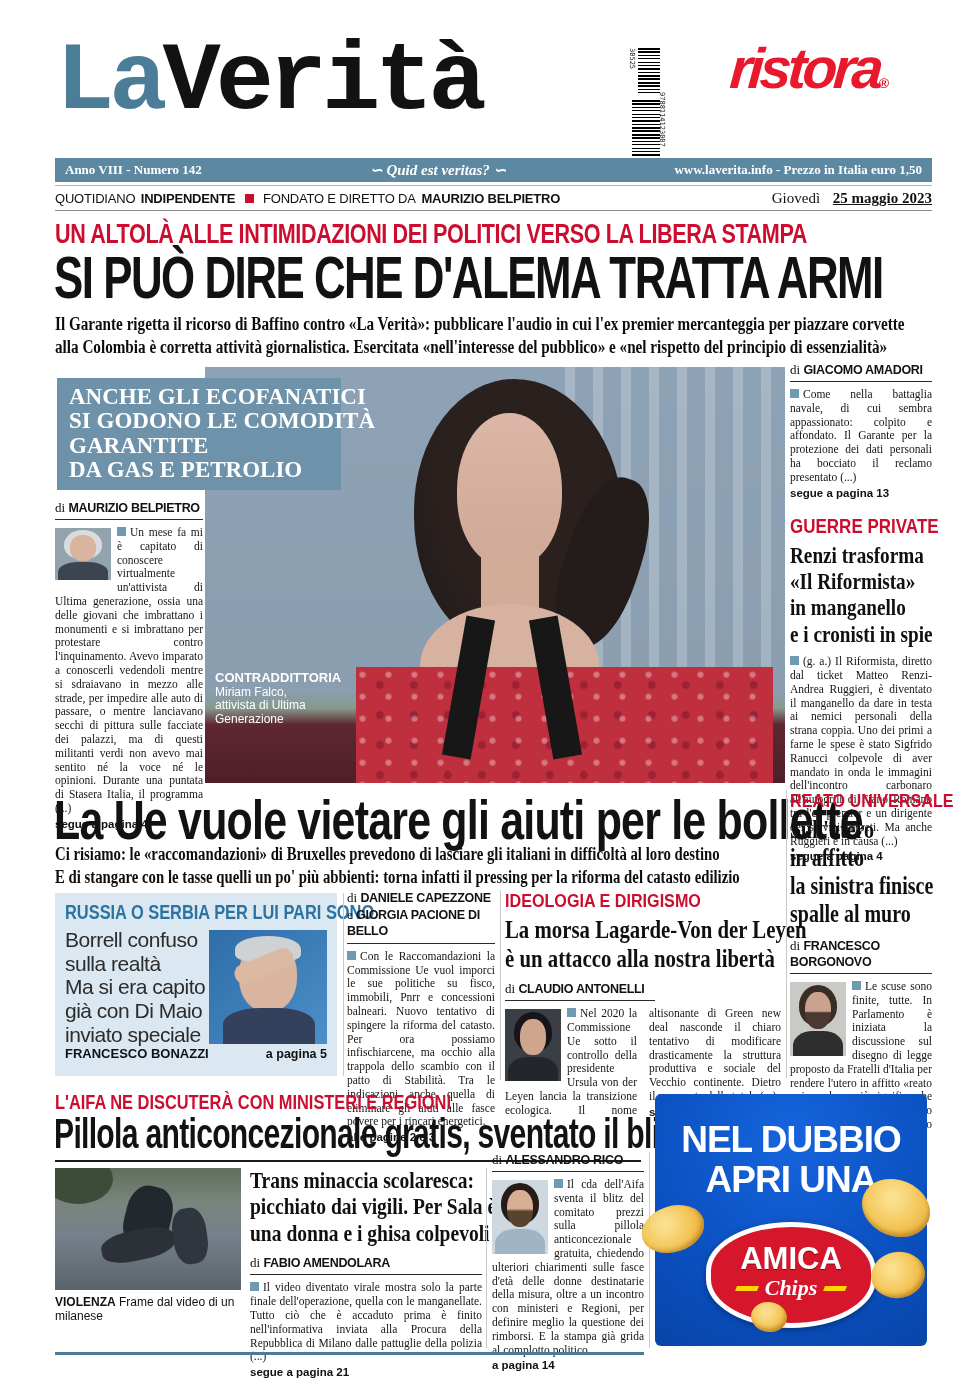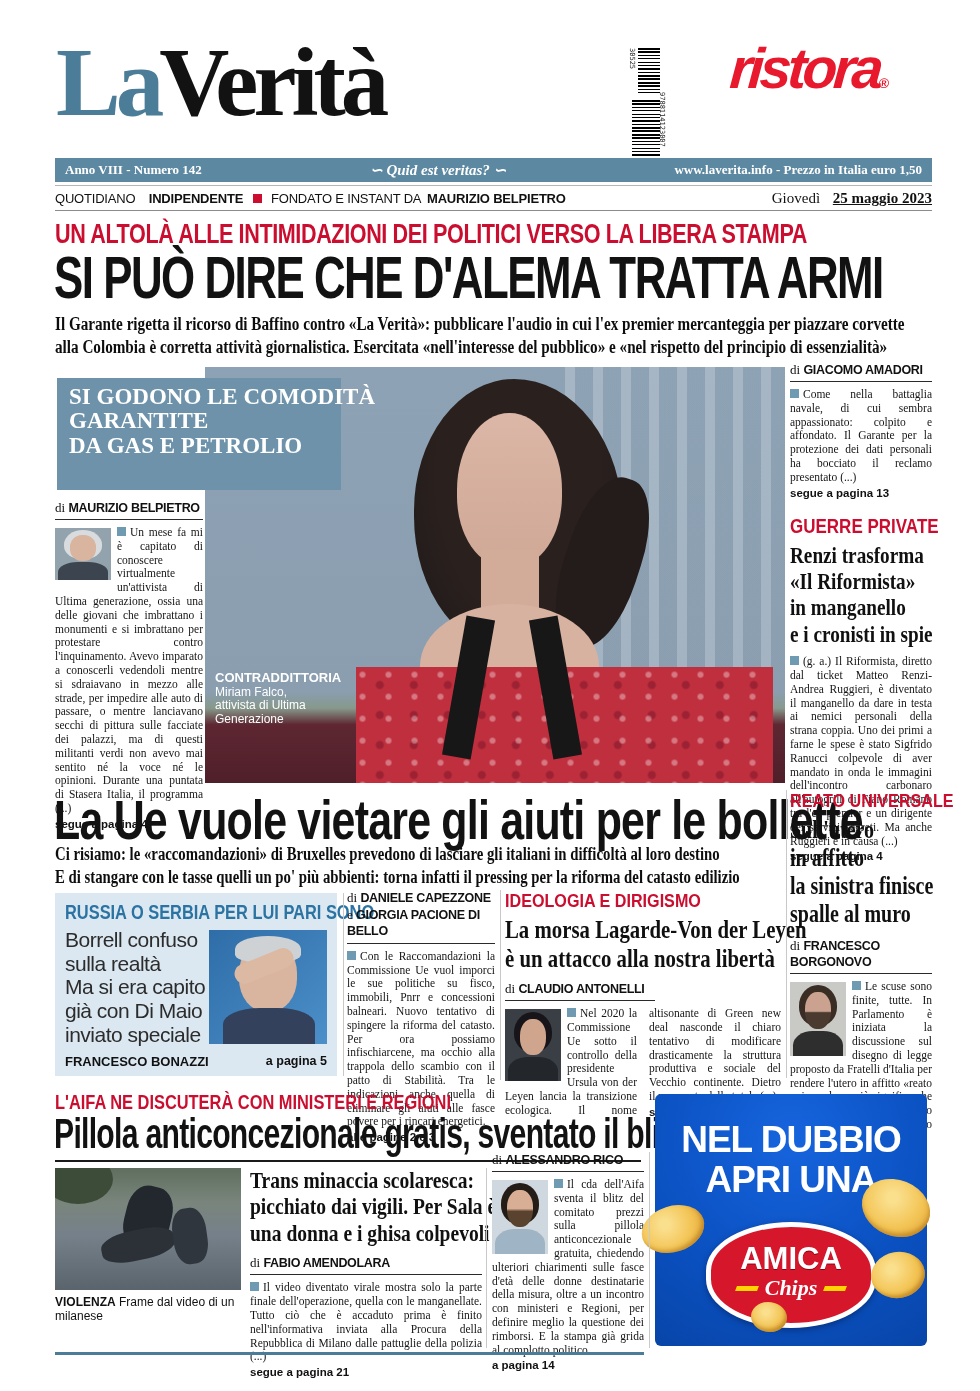--- a/index.html
+++ b/index.html
@@ -24,21 +24,21 @@
   .p-face{left:27%;right:27%;top:13%;height:50%;border-radius:46%;}
   .p-body{left:6%;right:6%;top:66%;bottom:-14%;border-radius:40% 40% 0 0;}
   .barcode-block{background:repeating-linear-gradient(180deg,#000 0 1.6px,#fff 1.6px 3.2px,#000 3.2px 4.6px,#fff 4.6px 6.8px);}
   .chip{position:absolute;border-radius:50%;background:radial-gradient(circle at 40% 35%,#fadf8d 10%,#f3c455 55%,#dd9f33 100%);box-shadow:inset -2px -3px 4px rgba(160,100,10,.5);}
 </style>
 </head>
 <body>
 
 <div id="page">
 
-  <div class="abs" style="left:56px;top:34px;font-weight:bold;font-size:97px;line-height:1;letter-spacing:-5px;">
+  <div class="abs" style="left:56px;top:34px;font-weight:bold;font-size:97px;line-height:1;letter-spacing:-5px;font-family:Liberation Mono, monospace;">
     <span style="color:#4b7d98;">La</span><span style="color:#121212;">Verità</span>
   </div>
 
   <div class="abs" style="left:628px;top:48px;width:36px;height:112px;">
     <div class="abs barcode-block" style="left:10px;top:0;width:22px;height:46px;"></div>
     <div class="abs barcode-block" style="left:4px;top:52px;width:28px;height:60px;"></div>
     <div class="abs" style="left:0;top:0;writing-mode:vertical-rl;font-family:'DejaVu Sans Mono',monospace;font-size:7px;color:#222;">30525</div>
     <div class="abs" style="left:30px;top:44px;writing-mode:vertical-rl;font-family:'DejaVu Sans Mono',monospace;font-size:7px;color:#222;">9788114123007</div>
   </div>
 
@@ -48,23 +48,23 @@
 
   <div class="abs" style="left:55px;top:158px;width:877px;height:24px;background:#5c88a1;color:#fff;display:flex;align-items:center;justify-content:space-between;padding:0 10px;box-sizing:border-box;">
     <span style="font-size:13px;font-weight:bold;">Anno VIII - Numero 142</span>
     <span style="font-size:15px;font-style:italic;font-weight:bold;">∽ Quid est veritas? ∽</span>
     <span style="font-size:13px;font-weight:bold;">www.laverita.info - Prezzo in Italia euro 1,50</span>
   </div>
 
   <div class="abs" style="left:55px;top:185px;width:877px;height:24px;border-top:1px solid #b5b5b5;border-bottom:1px solid #8b8b8b;display:flex;align-items:center;justify-content:space-between;">
     <span class="sans" style="font-size:13px;letter-spacing:-.2px;">
       <span>QUOTIDIANO</span>
-      <b style="margin-left:10px;">INDIPENDENTE</b>
+      <b style="margin-left:2px;">INDIPENDENTE</b>
       <span style="display:inline-block;width:9px;height:9px;background:#cb0e2f;margin:0 6px;"></span>
-      <span>FONDATO E INSTANT DA</span>
+      <span>FONDATO E DIRETTO DA</span>
       <b style="margin-left:3px;">MAURIZIO BELPIETRO</b>
     </span>
     <span style="font-size:15px;">
       <span>Giovedì</span>
       <b style="margin-left:9px;text-decoration:underline;">25 maggio 2023</b>
     </span>
   </div>
 
   <div class="abs kick-red" style="left:55px;top:219px;font-size:27px;">
     <span class="sqL" style="transform:scaleX(.8);letter-spacing:-.5px;">UN ALTOLÀ ALLE INTIMIDAZIONI DEI POLITICI VERSO LA LIBERA STAMPA</span>
@@ -92,20 +92,21 @@
     <div class="abs sans" style="left:10px;bottom:56px;color:#fff;line-height:1.15;">
       <div style="font-weight:bold;font-size:13px;">CONTRADDITTORIA</div>
       <div style="font-size:12px;">Miriam Falco,</div>
       <div style="font-size:12px;">attivista di Ultima</div>
       <div style="font-size:12px;">Generazione</div>
     </div>
   </div>
 
   <div class="abs" style="left:57px;top:378px;width:284px;height:112px;background:#6d92aa;color:#fff;padding:7px 12px;box-sizing:border-box;">
     <div class="serif-head" style="color:#fff;font-size:23px;line-height:1.06;">
+      <div class="nw">ANCHE GLI ECOFANATICI</div>
       <div class="nw">SI GODONO LE COMODITÀ</div>
       <div class="nw">GARANTITE</div>
       <div class="nw">DA GAS E PETROLIO</div>
     </div>
   </div>
 
   <div class="abs" style="left:55px;top:500px;width:148px;">
     <div class="byline"><span>di</span> <b>MAURIZIO BELPIETRO</b></div>
     <div class="body-txt">
       <span class="portrait" style="width:56px;height:52px;--x:0;background:#93a3ad;">
@@ -172,21 +173,21 @@
         <div class="nw">già con Di Maio</div>
         <div class="nw">inviato speciale</div>
       </div>
       <div class="abs" style="right:0;top:2px;width:118px;height:114px;background:linear-gradient(135deg,#2e6da8,#4c8fc9);overflow:hidden;">
         <i class="abs" style="left:30px;top:10px;width:58px;height:72px;background:#d9b49e;border-radius:46%;"></i>
         <i class="abs" style="left:26px;top:6px;width:66px;height:26px;background:#cfd2d4;border-radius:50% 50% 30% 30%;"></i>
         <i class="abs" style="left:24px;top:26px;width:62px;height:20px;background:#dcb9a2;border-radius:10px;transform:rotate(-22deg);"></i>
         <i class="abs" style="left:14px;top:78px;width:92px;height:40px;background:#33415c;border-radius:40% 40% 0 0;"></i>
       </div>
     </div>
-    <div style="display:flex;justify-content:space-between;margin-top:8px;">
+    <div style="display:flex;justify-content:space-between;align-items:flex-end;">
       <span class="sans" style="font-weight:bold;font-size:13px;">FRANCESCO BONAZZI</span>
       <span class="sans" style="font-size:12.5px;font-weight:bold;">a pagina 5</span>
     </div>
   </div>
 
   <div class="abs" style="left:347px;top:890px;width:148px;">
     <div class="byline" style="line-height:1.25;">
       <div><span>di</span> <b>DANIELE CAPEZZONE</b></div>
       <div><span>e</span> <b>GIORGIA PACIONE DI BELLO</b></div>
     </div>

